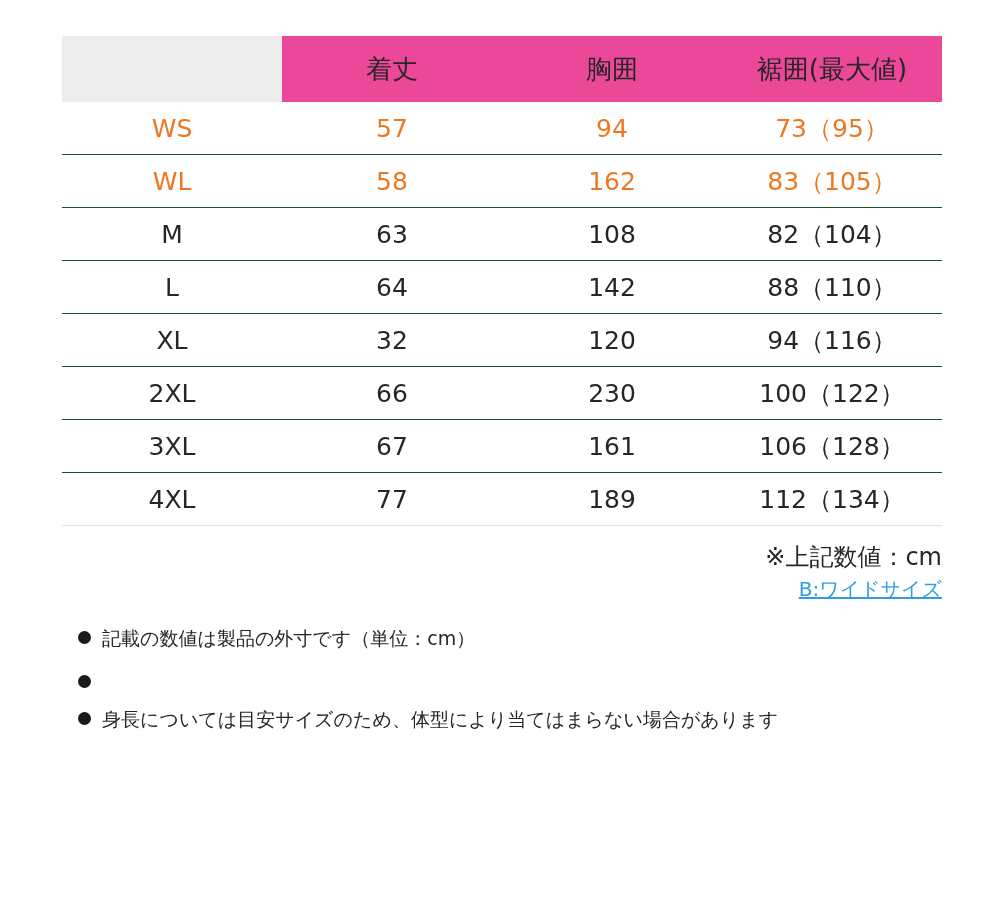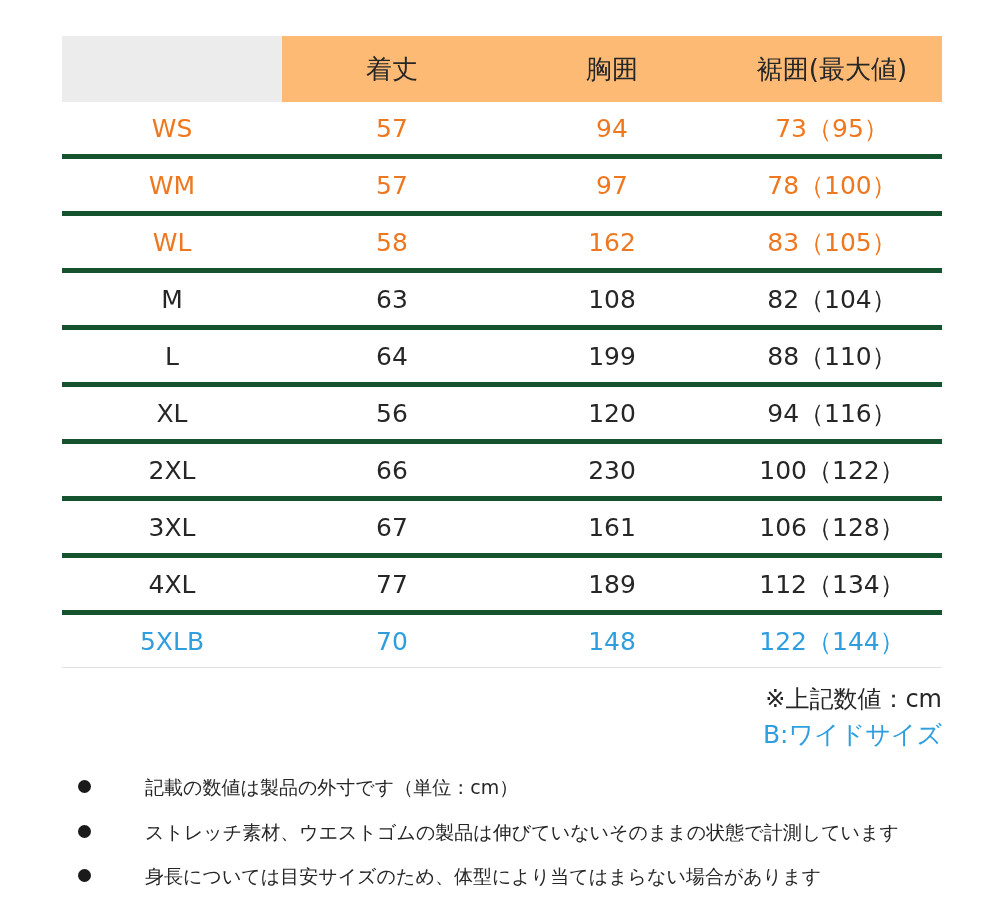--- a/index.html
+++ b/index.html
@@ -25,75 +25,75 @@
   table.size-table {
     border-collapse: collapse;
     width: 880px;
     margin: 36px 0 0 62px;
     table-layout: fixed;
   }
   table.size-table col.c-label { width: 220px; }
   table.size-table col.c-data  { width: 220px; }
 
   table.size-table thead th {
-    background: #fdba74;
+    background: #ec4899;
     font-weight: normal;
     font-size: 26px;
     color: #262626;
     height: 66px;
     text-align: center;
     vertical-align: middle;
     padding: 0;
     border: none;
   }
   table.size-table thead th.blank { background: #ececec; }
 
   table.size-table tbody td {
     height: 52px;
     text-align: center;
     vertical-align: middle;
     font-size: 25px;
     padding: 0;
-    border-bottom: 5px solid #14532d;
+    border-bottom: 1px solid #14532d;
     white-space: nowrap;
   }
   table.size-table tbody tr:last-child td {
     border-bottom: 1px solid #e2e2e2;
   }
   .row-orange td { color: #ee7820; }
   .row-blue td { color: #2f9ede; }
   .row-dark td { color: #262626; }
 
   .notes-right {
     width: 880px;
     margin: 14px 7px 0 62px;
     text-align: right;
     line-height: 1.45;
   }
   .note-cm {
     font-size: 24px;
     color: #262626;
   }
   .note-wide {
-    font-size: 25px;
+    font-size: 20px;
     color: #2f9ede;
+    text-decoration: underline;
   }
 
   .bullet-list {
     margin: 22px 0 0 78px;
     width: 880px;
   }
   .bullet-item {
     display: flex;
     align-items: flex-start;
     font-size: 19px;
     color: #262626;
     margin-bottom: 19px;
     line-height: 1.35;
-    gap: 43px;
   }
   .bullet-dot {
     width: 13px;
     height: 13px;
     border-radius: 50%;
     background: #1a1a1a;
     display: inline-block;
     margin: 5px 11px 0 0;
     flex: 0 0 auto;
   }
@@ -120,46 +120,40 @@
       </tr>
     </thead>
     <tbody>
       <tr class="row-orange">
         <td>WS</td>
         <td>57</td>
         <td>94</td>
         <td>73（95）</td>
       </tr>
       <tr class="row-orange">
-        <td>WM</td>
-        <td>57</td>
-        <td>97</td>
-        <td>78（100）</td>
-      </tr>
-      <tr class="row-orange">
         <td>WL</td>
         <td>58</td>
         <td>162</td>
         <td>83（105）</td>
       </tr>
       <tr class="row-dark">
         <td>M</td>
         <td>63</td>
         <td>108</td>
         <td>82（104）</td>
       </tr>
       <tr class="row-dark">
         <td>L</td>
         <td>64</td>
-        <td>199</td>
+        <td>142</td>
         <td>88（110）</td>
       </tr>
       <tr class="row-dark">
         <td>XL</td>
-        <td>56</td>
+        <td>32</td>
         <td>120</td>
         <td>94（116）</td>
       </tr>
       <tr class="row-dark">
         <td>2XL</td>
         <td>66</td>
         <td>230</td>
         <td>100（122）</td>
       </tr>
       <tr class="row-dark">
@@ -167,42 +161,35 @@
         <td>67</td>
         <td>161</td>
         <td>106（128）</td>
       </tr>
       <tr class="row-dark">
         <td>4XL</td>
         <td>77</td>
         <td>189</td>
         <td>112（134）</td>
       </tr>
-      <tr class="row-blue">
-        <td>5XLB</td>
-        <td>70</td>
-        <td>148</td>
-        <td>122（144）</td>
-      </tr>
     </tbody>
   </table>
 
   <div class="notes-right">
     <div class="note-cm">※上記数値：cm</div>
     <div class="note-wide">B:ワイドサイズ</div>
   </div>
 
   <div class="bullet-list">
     <div class="bullet-item">
       <span class="bullet-dot"></span>
       <span class="bullet-text">記載の数値は製品の外寸です（単位：cm）</span>
     </div>
     <div class="bullet-item">
       <span class="bullet-dot"></span>
-      <span class="bullet-text">ストレッチ素材、ウエストゴムの製品は伸びていないそのままの状態で計測しています</span>
     </div>
     <div class="bullet-item">
       <span class="bullet-dot"></span>
       <span class="bullet-text">身長については目安サイズのため、体型により当てはまらない場合があります</span>
     </div>
   </div>
 
 </div>
 
 </body></html>

